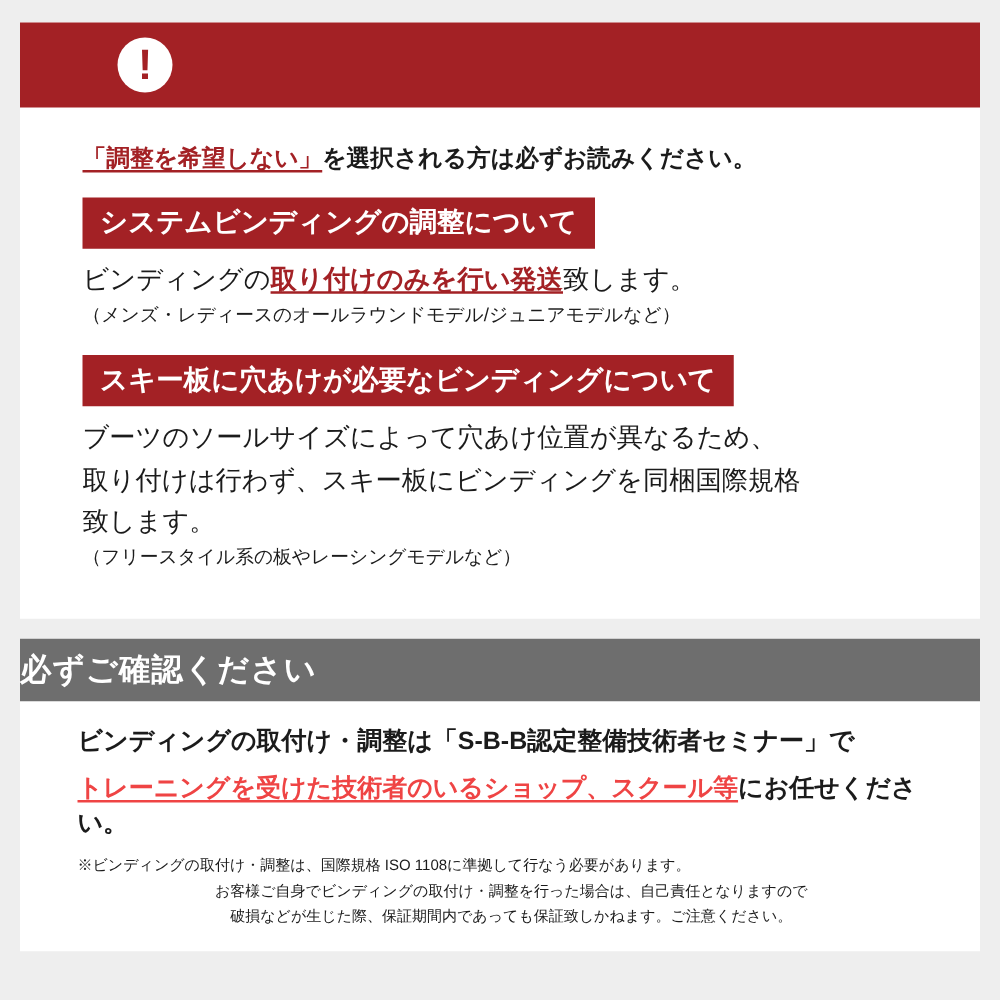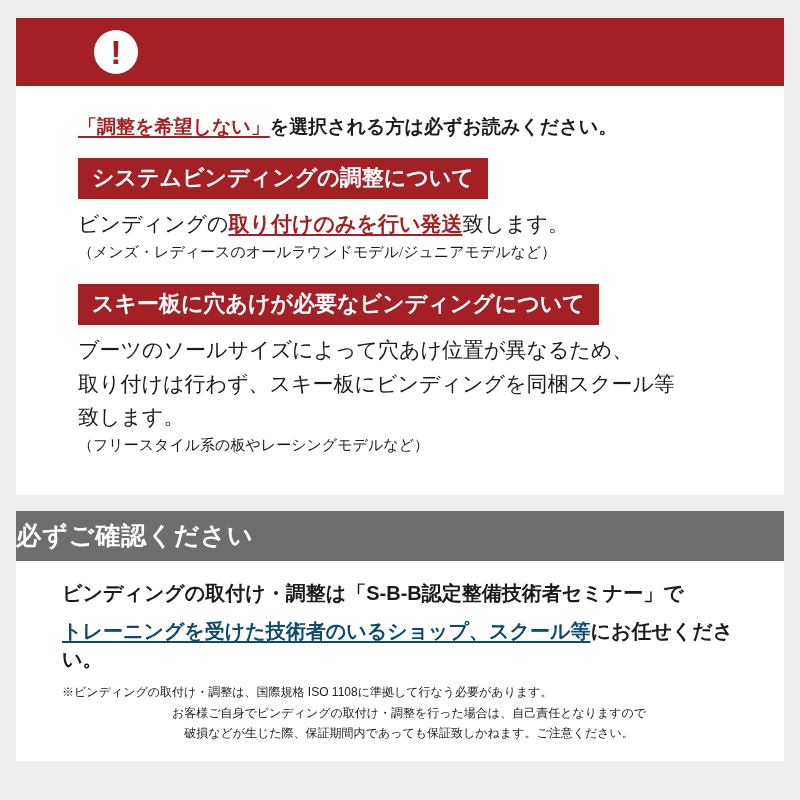--- a/index.html
+++ b/index.html
@@ -71,22 +71,21 @@
     align-items: baseline;
   }
   .banner-text .hl {
     color: #ffe94d;
     text-decoration: underline;
     text-decoration-thickness: 3px;
     text-underline-offset: 4px;
   }
 
   .body-area {
-    padding: 16px 28px 0 40px;
-    font-family: Liberation Serif, serif;
+    padding: 16px 28px 0 28px;
   }
 
   .lead {
     font-size: 19px;
     font-weight: bold;
     color: #1b1b1b;
     margin: 12px 0 18px 22px;
   }
   .lead .red-u {
     color: #a32125;
@@ -152,21 +151,21 @@
     padding: 18px 44px 0 28px;
   }
   .b-line {
     font-size: 20px;
     color: #1b1b1b;
     font-weight: bold;
     margin: 0 0 10px 18px;
     line-height: 1.4;
   }
   .b-line .red-u {
-    color: #0c4a6e;
+    color: #ef4444;
     text-decoration: underline;
     text-decoration-thickness: 2px;
     text-underline-offset: 3px;
   }
   .b-small {
     font-size: 12px;
     color: #1b1b1b;
     margin: 0 0 2px 18px;
     line-height: 1.55;
   }
@@ -196,21 +195,21 @@
         <div class="para">
           <span>ビンディングの</span><span class="red-u">取り付けのみを行い発送</span><span>致します。</span>
         </div>
         <div class="note">（メンズ・レディースのオールラウンドモデル/ジュニアモデルなど）</div>
       </div>
 
       <div>
         <div class="sub-head">スキー板に穴あけが必要なビンディングについて</div>
         <div class="para-block">ブーツのソールサイズによって穴あけ位置が異なるため、</div>
         <div class="para-block">
-          <span class="red-u">取り付けは行わず、スキー板にビンディングを同梱</span><span>スクール等</span>
+          <span class="red-u">取り付けは行わず、スキー板にビンディングを同梱</span><span>国際規格</span>
         </div>
         <div class="para-block">致します。</div>
         <div class="note">（フリースタイル系の板やレーシングモデルなど）</div>
       </div>
 
     </div>
   </div>
 
   <div class="panel panel-bottom">
 

